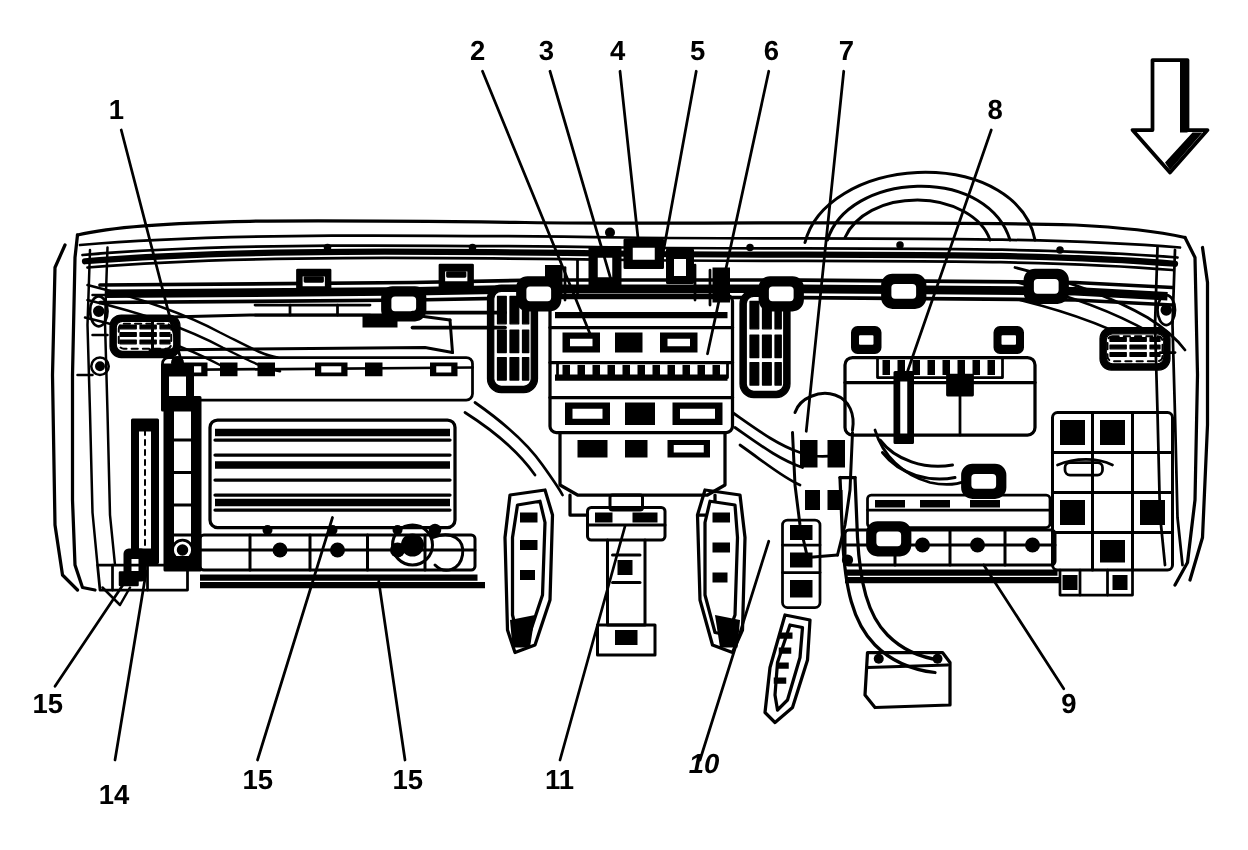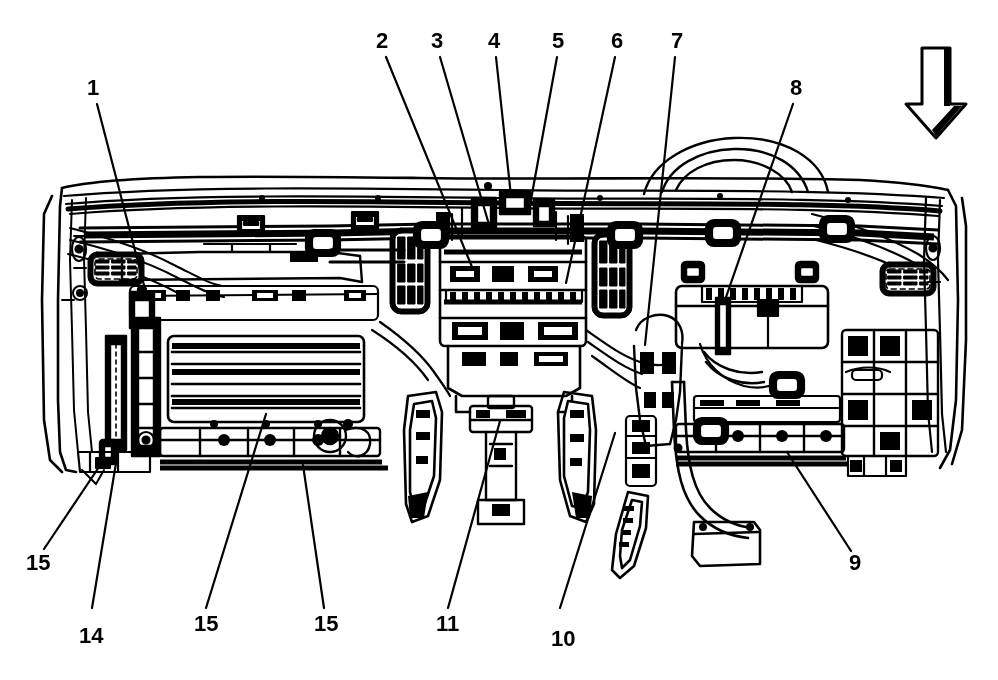--- a/index.html
+++ b/index.html
@@ -596,20 +596,20 @@
 
   <div class="callout" style="left:87px;  top:77px;">1</div>
   <div class="callout" style="left:376px; top:30px;">2</div>
   <div class="callout" style="left:431px; top:30px;">3</div>
   <div class="callout" style="left:488px; top:30px;">4</div>
   <div class="callout" style="left:552px; top:30px;">5</div>
   <div class="callout" style="left:611px; top:30px;">6</div>
   <div class="callout" style="left:671px; top:30px;">7</div>
   <div class="callout" style="left:790px; top:77px;">8</div>
   <div class="callout" style="left:849px; top:552px;">9</div>
-  <div class="callout" style="left:551px; top:628px;">10</div>
+  <div class="callout" style="left:551px; top:600px;font-style:italic;">10</div>
   <div class="callout" style="left:436px; top:613px;">11</div>
   <div class="callout" style="left:314px; top:613px;">15</div>
   <div class="callout" style="left:194px; top:613px;">15</div>
   <div class="callout" style="left:79px;  top:613px;margin-top:12px;">14</div>
   <div class="callout" style="left:26px;  top:552px;">15</div>
 
 </div>
 
 </body></html>

